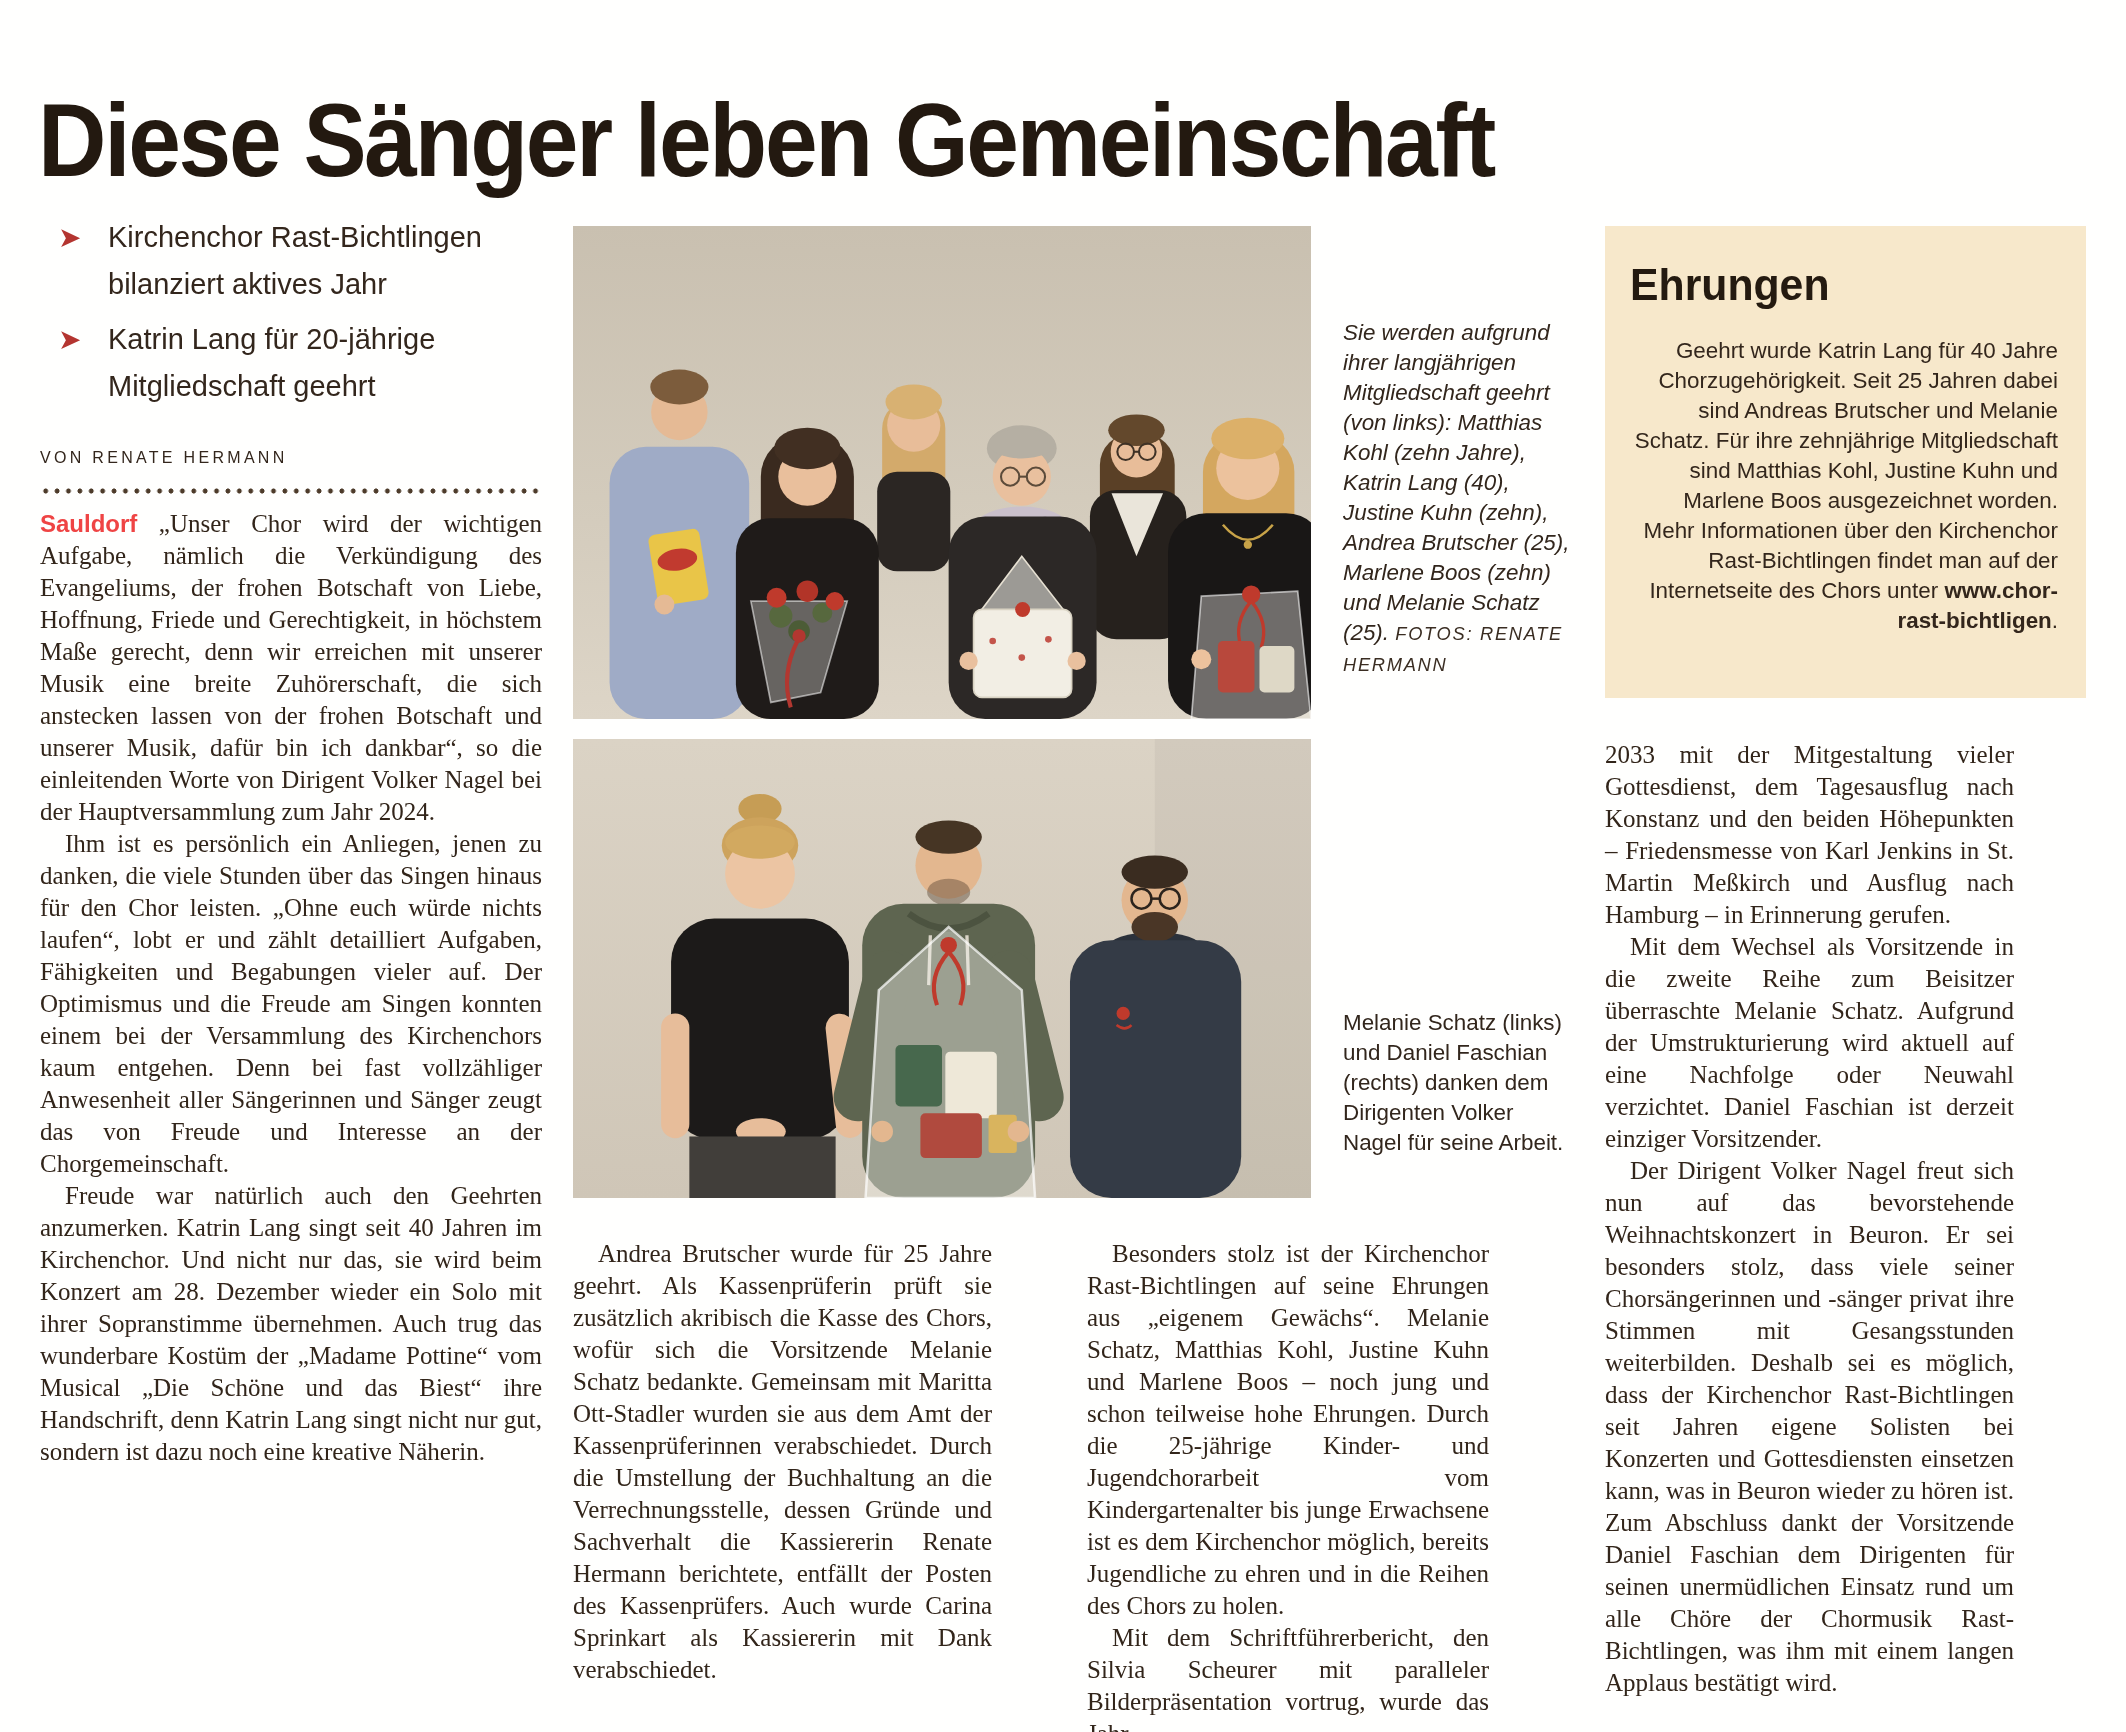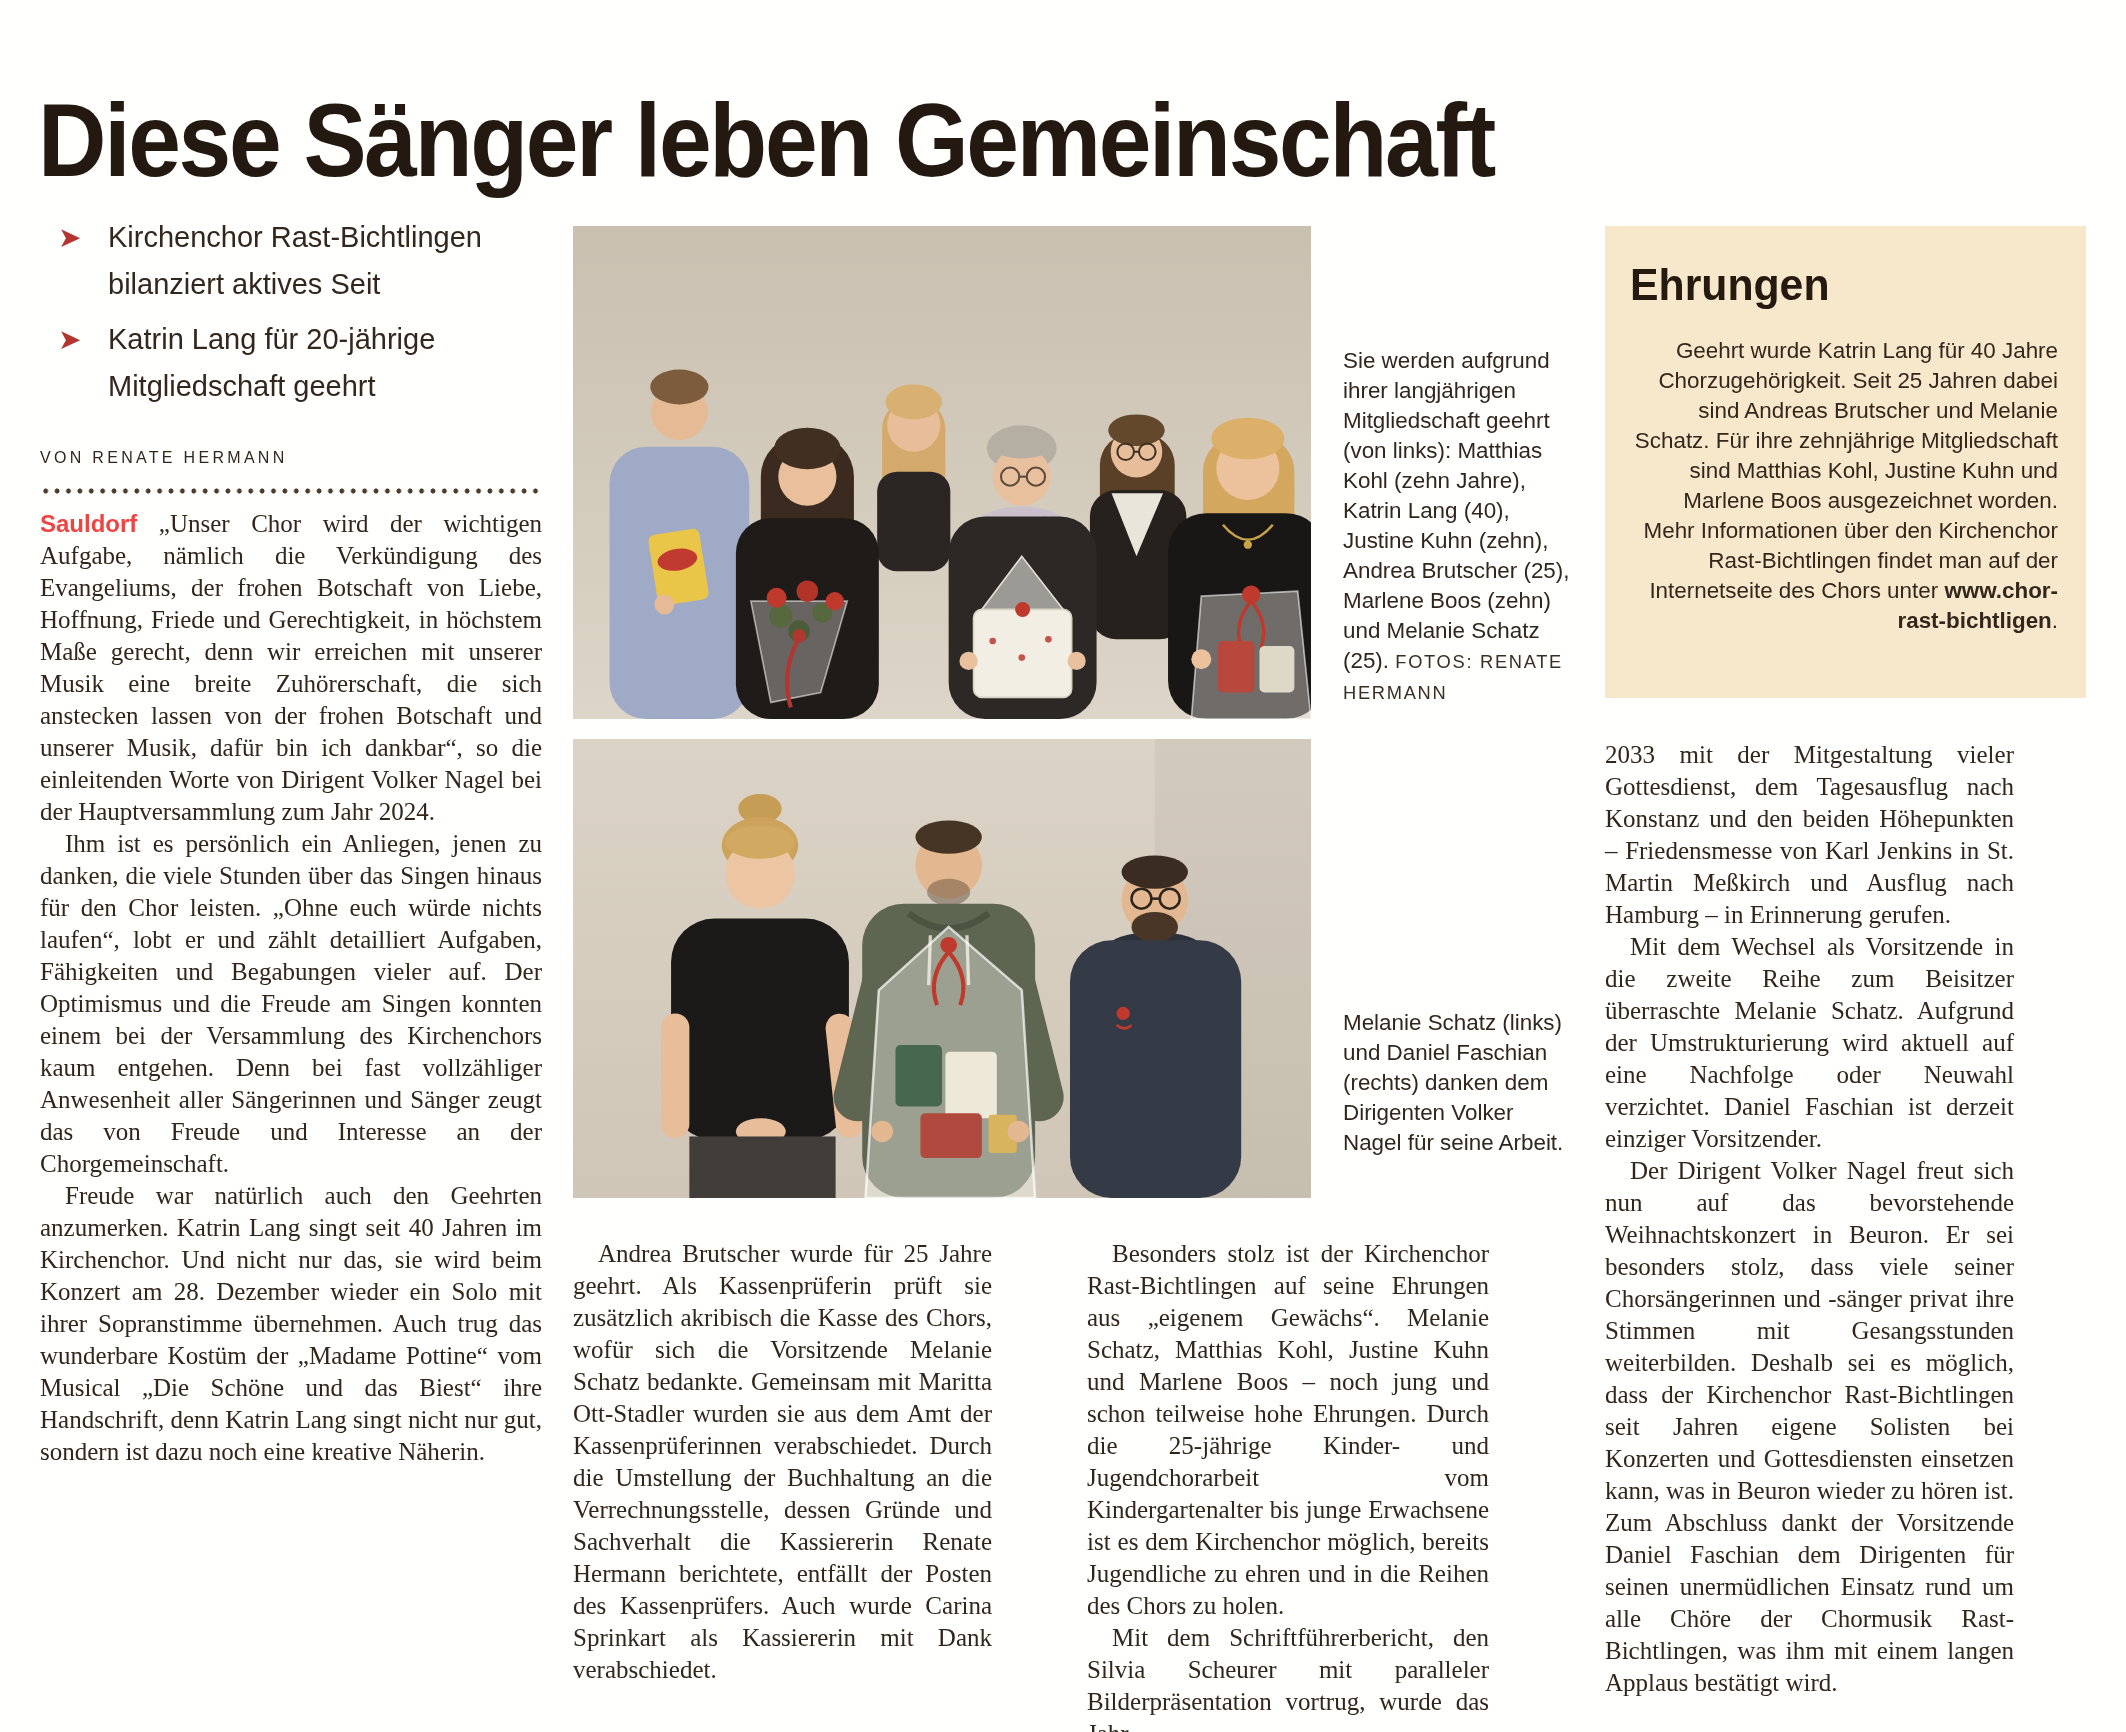--- a/index.html
+++ b/index.html
@@ -35,21 +35,21 @@
   .right-col{position:absolute;left:1605px;top:739px;width:409px;}
 
   
   .photo{position:absolute;overflow:hidden;background:#cfc7b8;}
   .photo1{left:573px;top:226px;width:738px;height:493px;}
   .photo2{left:573px;top:739px;width:738px;height:459px;}
   .photo svg{display:block;width:100%;height:100%;}
 
   
   .caption{position:absolute;width:231px;font-size:22.4px;line-height:30px;color:#32261c;}
-  .cap1{left:1343px;top:346px;}
+  .cap1{left:1343px;top:318px;font-style:italic;}
   .cap2{left:1343px;top:1008px;}
   .caption .credit{font-size:18.3px;letter-spacing:1.7px;color:#3a2d22;}
 
   
   .infobox{position:absolute;left:1605px;top:226px;width:481px;height:472px;background:#f7e8cb;
            box-sizing:border-box;padding:33px 28px 0 25px;}
   .infobox-title{font-weight:bold;font-size:45px;color:#241a10;transform:scaleX(.95);
                  transform-origin:left top;margin:0 0 25px 0;}
   .infobox-body{font-size:22.4px;line-height:30px;color:#33261c;text-align:right;}
   .infobox-body strong{font-weight:bold;}
@@ -57,21 +57,21 @@
 </head>
 <body>
 
 <div class="page">
 
   <h1 class="headline">Diese Sänger leben Gemeinschaft</h1>
 
   <div class="lead-bullets">
     <div class="lead-bullet">
       <span class="arrow">➤</span>
-      <span class="btxt">Kirchenchor Rast-Bichtlingen bilanziert aktives Seit</span>
+      <span class="btxt">Kirchenchor Rast-Bichtlingen bilanziert aktives Jahr</span>
     </div>
     <div class="lead-bullet">
       <span class="arrow">➤</span>
       <span class="btxt">Katrin Lang für 20-jährige Mitgliedschaft geehrt</span>
     </div>
   </div>
 
   <div class="byline">VON RENATE HERMANN</div>
   <div class="rule-dotted"></div>
 

